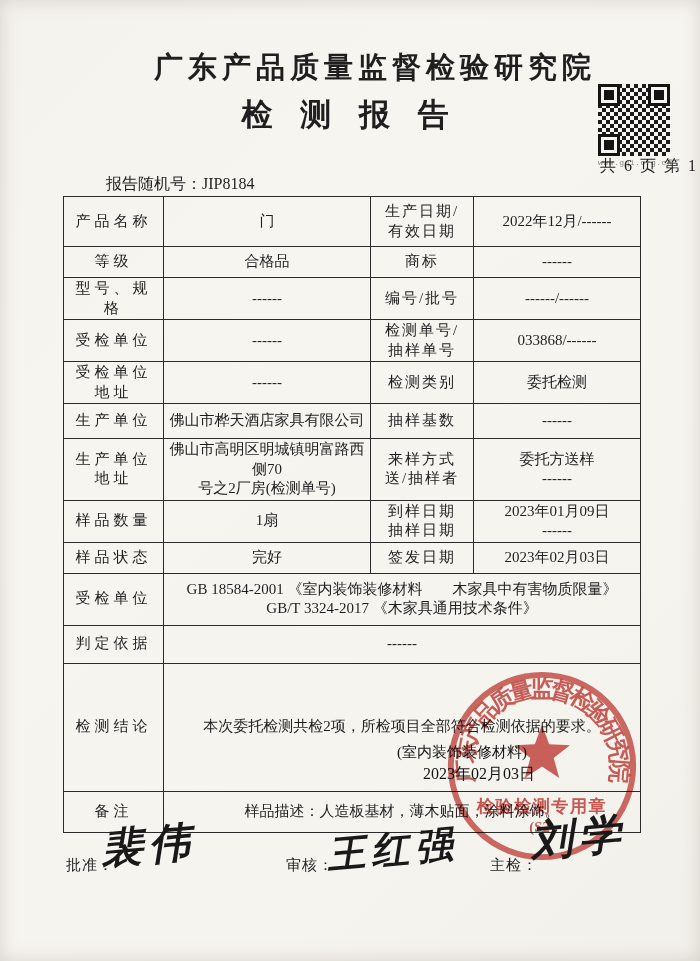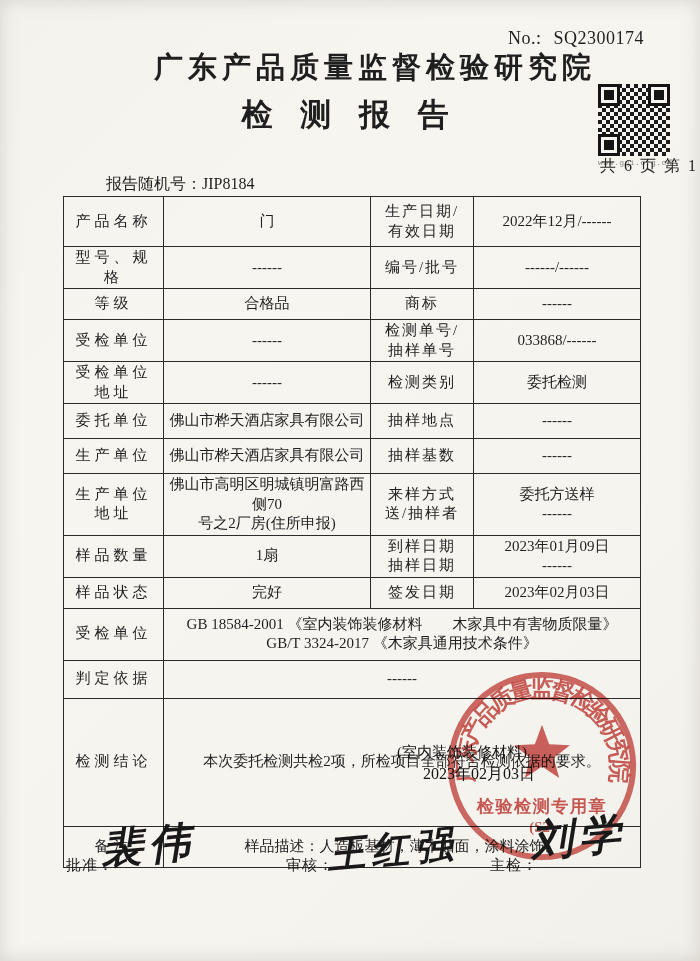--- a/index.html
+++ b/index.html
@@ -46,23 +46,20 @@
   .lbl-review{top:856px;left:286px}
   .sig-review{top:830px;left:330px;font-size:38px}
   .lbl-chief{top:856px;left:490px}
   .sig-chief{top:816px;left:534px}
 </style>
 </head>
 <body>
 
 <div class="page">
 
-  <div class="report-no">
-    <span>No.:</span><span class="gap"></span><span>SQ2300174</span>
-  </div>
 
   <h1 class="org">广东产品质量监督检验研究院</h1>
   <h2 class="title">检 测 报 告</h2>
 
   <div class="qr">
     <div class="finder tl"></div>
     <div class="finder tr"></div>
     <div class="finder bl"></div>
   </div>
   <div class="qr-caption">www.gqi.org.cn</div>
@@ -81,63 +78,57 @@
         <col style="width:167px">
       </colgroup>
     <tbody>
         <tr style="height:50px">
       <td class="lab">产品名称</td>
       <td>门</td>
       <td class="lab2">生产日期/
 有效日期</td>
       <td>2022年12月/------</td>
     </tr>
+    <tr style="height:31px">
+      <td class="lab">等级</td>
+      <td>合格品</td>
+      <td class="lab2">商标</td>
+      <td>------</td>
+    </tr>
     <tr style="height:34px">
       <td class="lab">型号、规格</td>
       <td>------</td>
       <td class="lab2">编号/批号</td>
       <td>------/------</td>
-    </tr>
-    <tr style="height:31px">
-      <td class="lab">等级</td>
-      <td>合格品</td>
-      <td class="lab2">商标</td>
-      <td>------</td>
     </tr>
     <tr style="height:39px">
       <td class="lab">受检单位</td>
       <td>------</td>
       <td class="lab2">检测单号/
 抽样单号</td>
       <td>033868/------</td>
     </tr>
     <tr style="height:38px">
       <td class="lab">受检单位
 地址</td>
       <td>------</td>
       <td class="lab2">检测类别</td>
       <td>委托检测</td>
     </tr>
     <tr style="height:35px">
-      <td class="lab">委托单位</td>
-      <td>佛山市桦天酒店家具有限公司</td>
-      <td class="lab2">抽样地点</td>
-      <td>------</td>
-    </tr>
-    <tr style="height:35px">
       <td class="lab">生产单位</td>
       <td>佛山市桦天酒店家具有限公司</td>
       <td class="lab2">抽样基数</td>
       <td>------</td>
     </tr>
     <tr style="height:37px">
       <td class="lab">生产单位
 地址</td>
       <td>佛山市高明区明城镇明富路西侧70
-号之2厂房(住所申报)</td>
+号之2厂房(检测单号)</td>
       <td class="lab2">来样方式
 送/抽样者</td>
       <td>委托方送样
 ------</td>
     </tr>
     <tr style="height:37px">
       <td class="lab">样品数量</td>
       <td>1扇</td>
       <td class="lab2">到样日期
 抽样日期</td>

